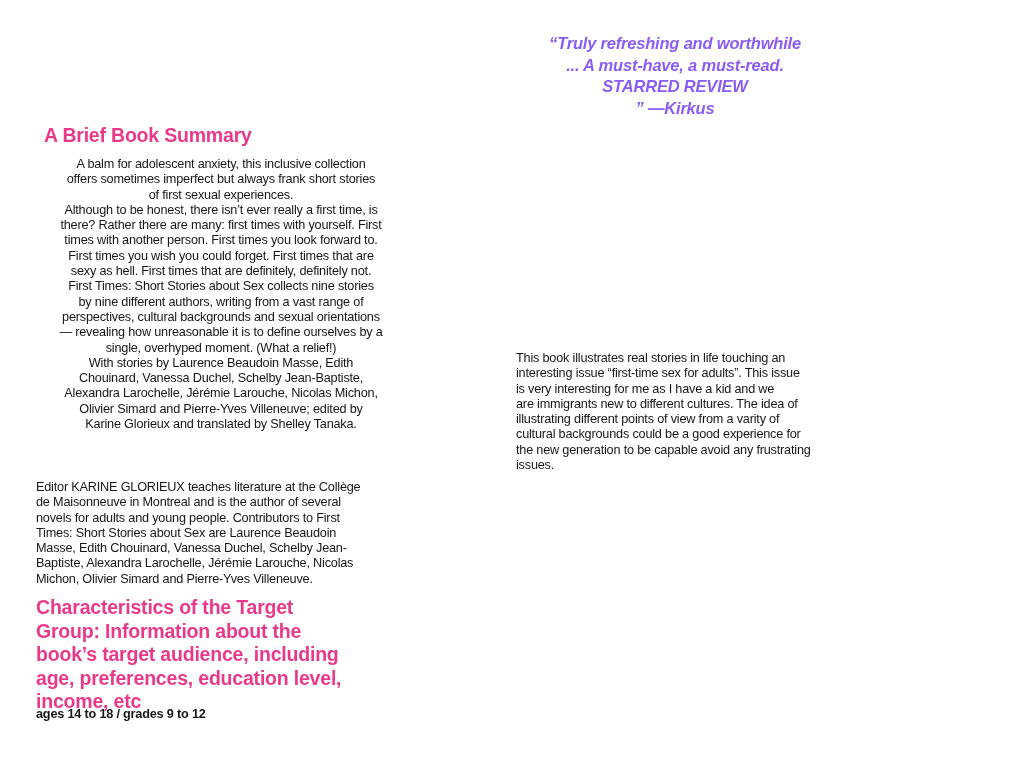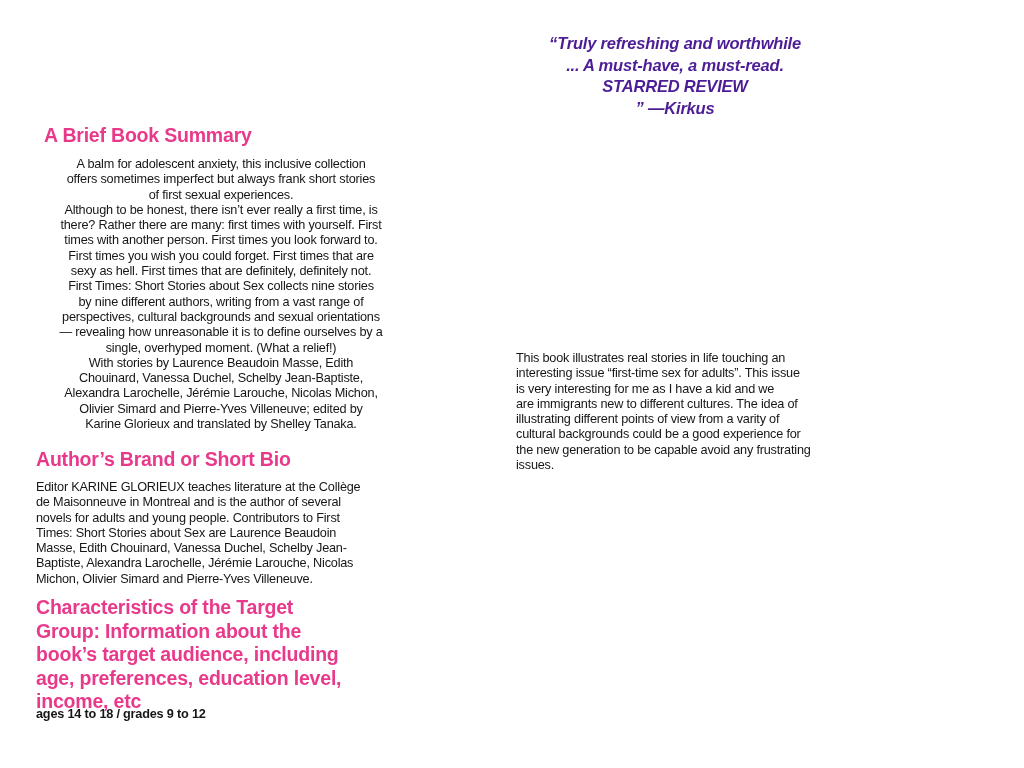--- a/index.html
+++ b/index.html
@@ -50,21 +50,21 @@
   .age-range    { left: 36px; top: 707px; width: 370px; font-weight: 600; }
   .reason-text  { left: 516px; top: 351px; width: 350px; }
 
   .review-quote {
     left: 495px; top: 33px; width: 360px;
     font-size: 16.5px; line-height: 21.7px;
     font-weight: 800;
     font-style: italic;
     letter-spacing: -0.2px;
     text-align: center;
-    color: #4c1d95;
+    color: #8b5cf6;
     margin: 0;
   }
 </style>
 </head>
 <body>
 
 <div class="page">
 
 
   <h2 class="abs section-heading heading-summary">A Brief Book Summary</h2>
@@ -81,21 +81,20 @@
 by nine different authors, writing from a vast range of
 perspectives, cultural backgrounds and sexual orientations
 — revealing how unreasonable it is to define ourselves by a
 single, overhyped moment. (What a relief!)
 With stories by Laurence Beaudoin Masse, Edith
 Chouinard, Vanessa Duchel, Schelby Jean-Baptiste,
 Alexandra Larochelle, Jérémie Larouche, Nicolas Michon,
 Olivier Simard and Pierre-Yves Villeneuve; edited by
 Karine Glorieux and translated by Shelley Tanaka.</p>
 
-  <h2 class="abs section-heading heading-bio">Author’s Brand or Short Bio</h2>
 
   <p class="abs pre body-text bio-text">Editor KARINE GLORIEUX teaches literature at the Collège
 de Maisonneuve in Montreal and is the author of several
 novels for adults and young people. Contributors to First
 Times: Short Stories about Sex are Laurence Beaudoin
 Masse, Edith Chouinard, Vanessa Duchel, Schelby Jean-
 Baptiste, Alexandra Larochelle, Jérémie Larouche, Nicolas
 Michon, Olivier Simard and Pierre-Yves Villeneuve.</p>
 
   <h2 class="abs pre section-heading heading-target">Characteristics of the Target

